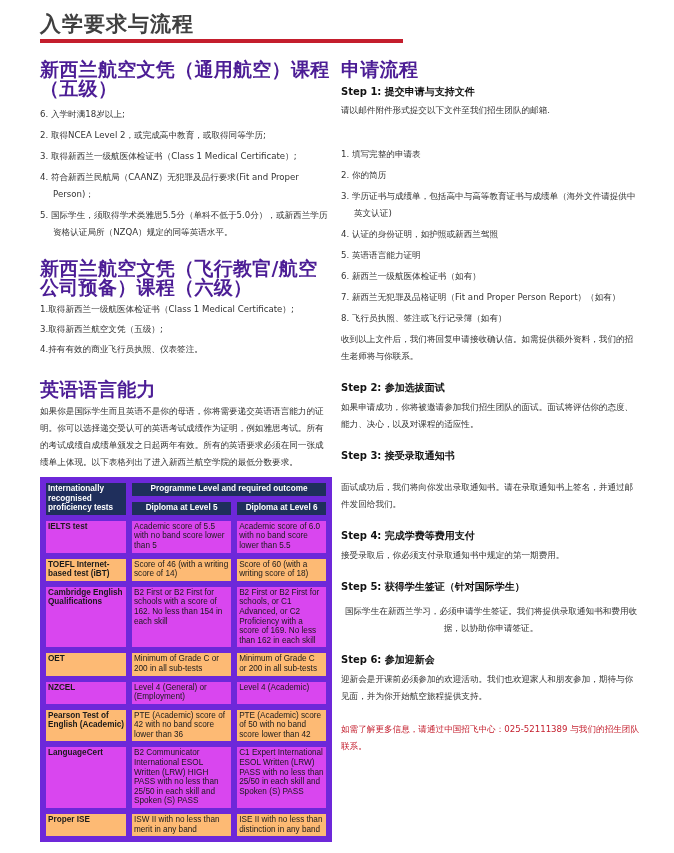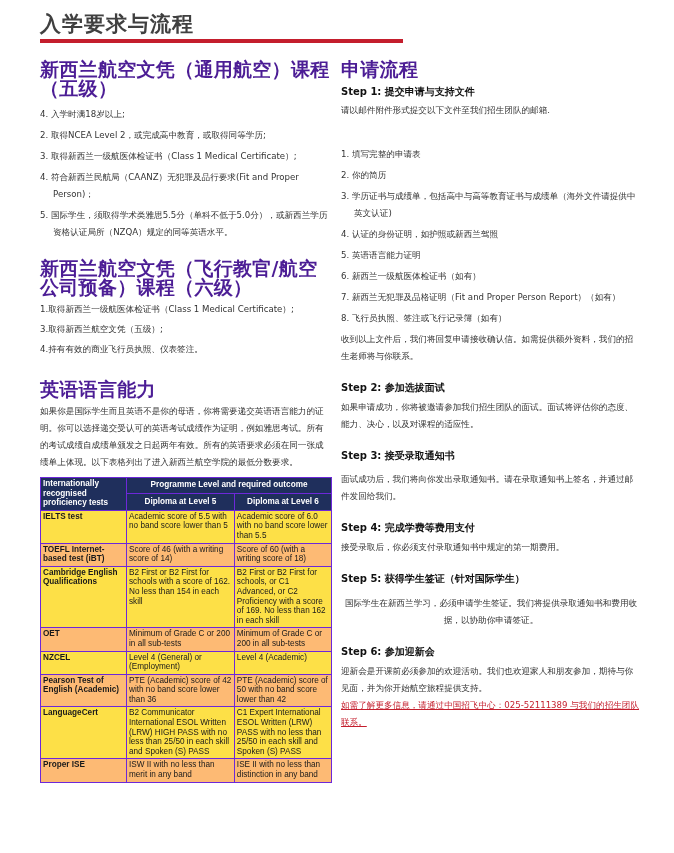--- a/index.html
+++ b/index.html
@@ -24,45 +24,45 @@
   .list li { font-size: 8.6px; line-height: 17px; color: #333; margin-bottom: 4px; padding-left: 13px; text-indent: -13px; }
   .list.tight li { padding-left: 9px; text-indent: -9px; margin-bottom: 3px; }
 
   .para { font-size: 8.6px; line-height: 17px; color: #333; }
 
   
   .eng-table { border-collapse: collapse; width: 292px; margin-top: 6px; margin-left: 0; }
   .eng-table th, .eng-table td {
     font-family: "Liberation Sans", sans-serif;
     font-size: 8.2px; line-height: 9.6px; vertical-align: top; text-align: left;
-    border: 1px solid #6d28d9; padding: 1px 2px 2px 2px;
+    border: 6px solid #6d28d9; padding: 1px 2px 2px 2px;
   }
   .eng-table th { background: #1f2f5c; color: #ffffff; font-weight: bold; }
   .eng-table th.center { text-align: center; vertical-align: middle; }
   .eng-table td { color: #1a1a1a; }
   .eng-table td.test { font-weight: bold; width: 86px; }
-  .eng-table tr.light td { background: #fde047; }
+  .eng-table tr.light td { background: #d946ef; }
   .eng-table tr.dark td { background: #fdba74; }
 
   .step-title { font-size: 10px; font-weight: bold; color: #111; margin-top: 0; line-height: 17px; }
   .gap-m { height: 13px; }
   .contact { font-size: 8.6px; line-height: 17px; color: #c41e2d; }
 </style>
 </head>
 <body>
 
 <h1 class="page-title">入学要求与流程</h1>
 <div class="title-rule"></div>
 
 <div class="col-left">
 
   <section>
     <h2 class="sec-heading">新西兰航空文凭（通用航空）课程（五级）</h2>
     <ul class="list">
-      <li>4. 入学时满18岁以上;</li>
+      <li>6. 入学时满18岁以上;</li>
       <li>2. 取得NCEA Level 2，或完成高中教育，或取得同等学历;</li>
       <li>3. 取得新西兰一级航医体检证书（Class 1 Medical Certificate）;</li>
       <li>4. 符合新西兰民航局（CAANZ）无犯罪及品行要求(Fit and Proper Person)；</li>
       <li>5. 国际学生，须取得学术类雅思5.5分（单科不低于5.0分），或新西兰学历资格认证局所（NZQA）规定的同等英语水平。</li>
     </ul>
   </section>
 
   <section style="margin-top:18px;">
     <h2 class="sec-heading">新西兰航空文凭（飞行教官/航空公司预备）课程（六级）</h2>
     <ul class="list tight" style="margin-top:4px;">
@@ -153,32 +153,32 @@
     <p class="para">收到以上文件后，我们将回复申请接收确认信。如需提供额外资料，我们的招生老师将与你联系。</p>
   </section>
 
   <section style="margin-top:14px;">
     <h3 class="step-title">Step 2: 参加选拔面试</h3>
     <p class="para" style="margin-top:3px;">如果申请成功，你将被邀请参加我们招生团队的面试。面试将评估你的态度、能力、决心，以及对课程的适应性。</p>
   </section>
 
   <section style="margin-top:14px;">
     <h3 class="step-title">Step 3: 接受录取通知书</h3>
-    <p class="para" style="margin-top:7px;">面试成功后，我们将向你发出录取通知书。请在录取通知书上签名，并通过邮件发回给我们。</p>
+    <p class="para" style="margin-top:15px;">面试成功后，我们将向你发出录取通知书。请在录取通知书上签名，并通过邮件发回给我们。</p>
   </section>
 
   <section style="margin-top:14px;">
     <h3 class="step-title">Step 4: 完成学费等费用支付</h3>
     <p class="para" style="margin-top:3px;">接受录取后，你必须支付录取通知书中规定的第一期费用。</p>
   </section>
 
   <section style="margin-top:14px;">
     <h3 class="step-title">Step 5: 获得学生签证（针对国际学生）</h3>
     <p class="para" style="margin-top:8px;text-align:center;">国际学生在新西兰学习，必须申请学生签证。我们将提供录取通知书和费用收据，以协助你申请签证。</p>
   </section>
 
   <section style="margin-top:14px;">
     <h3 class="step-title">Step 6: 参加迎新会</h3>
     <p class="para" style="margin-top:3px;">迎新会是开课前必须参加的欢迎活动。我们也欢迎家人和朋友参加，期待与你见面，并为你开始航空旅程提供支持。</p>
   </section>
 
-  <p class="contact" style="margin-top:0;text-decoration:underline;">如需了解更多信息，请通过中国招飞中心：025-52111389 与我们的招生团队联系。</p>
+  <p class="contact" style="margin-top:16px;">如需了解更多信息，请通过中国招飞中心：025-52111389 与我们的招生团队联系。</p>
 </div>
 
 </body></html>

